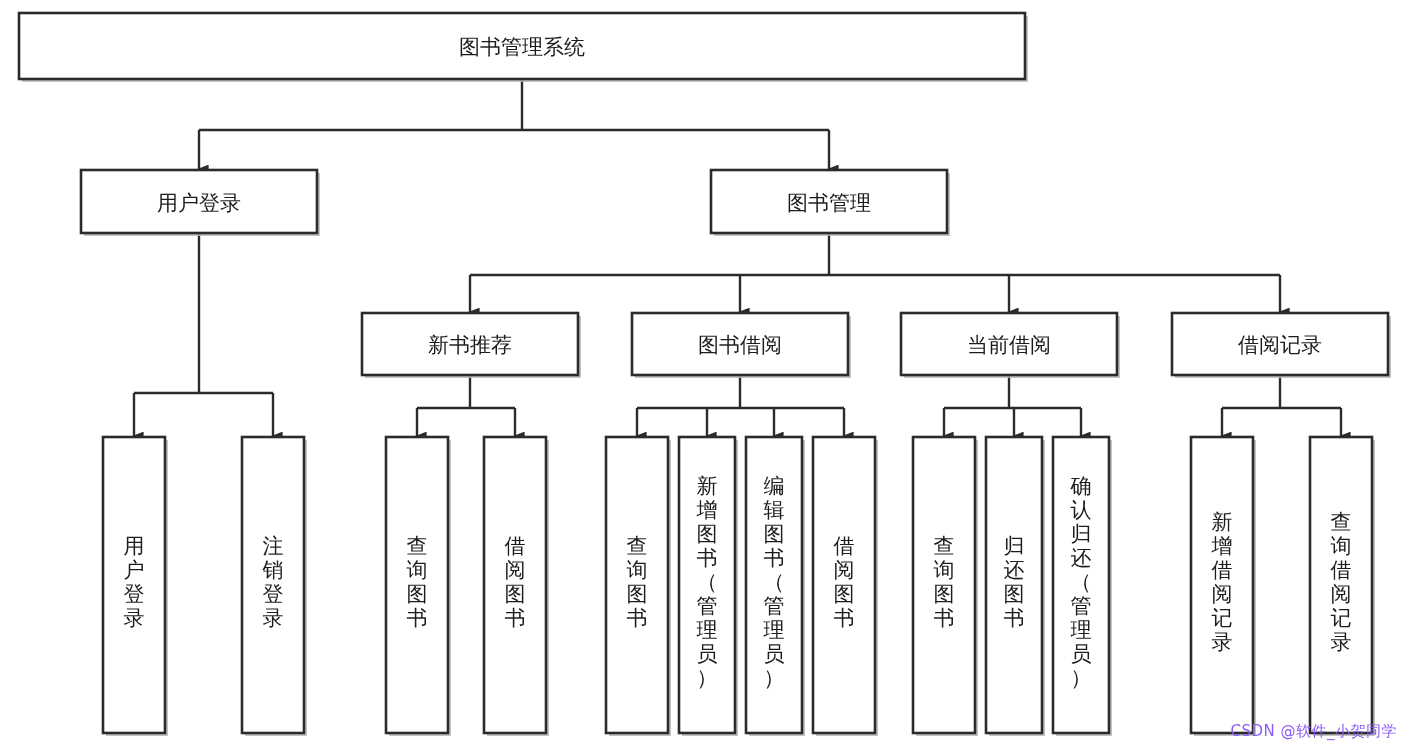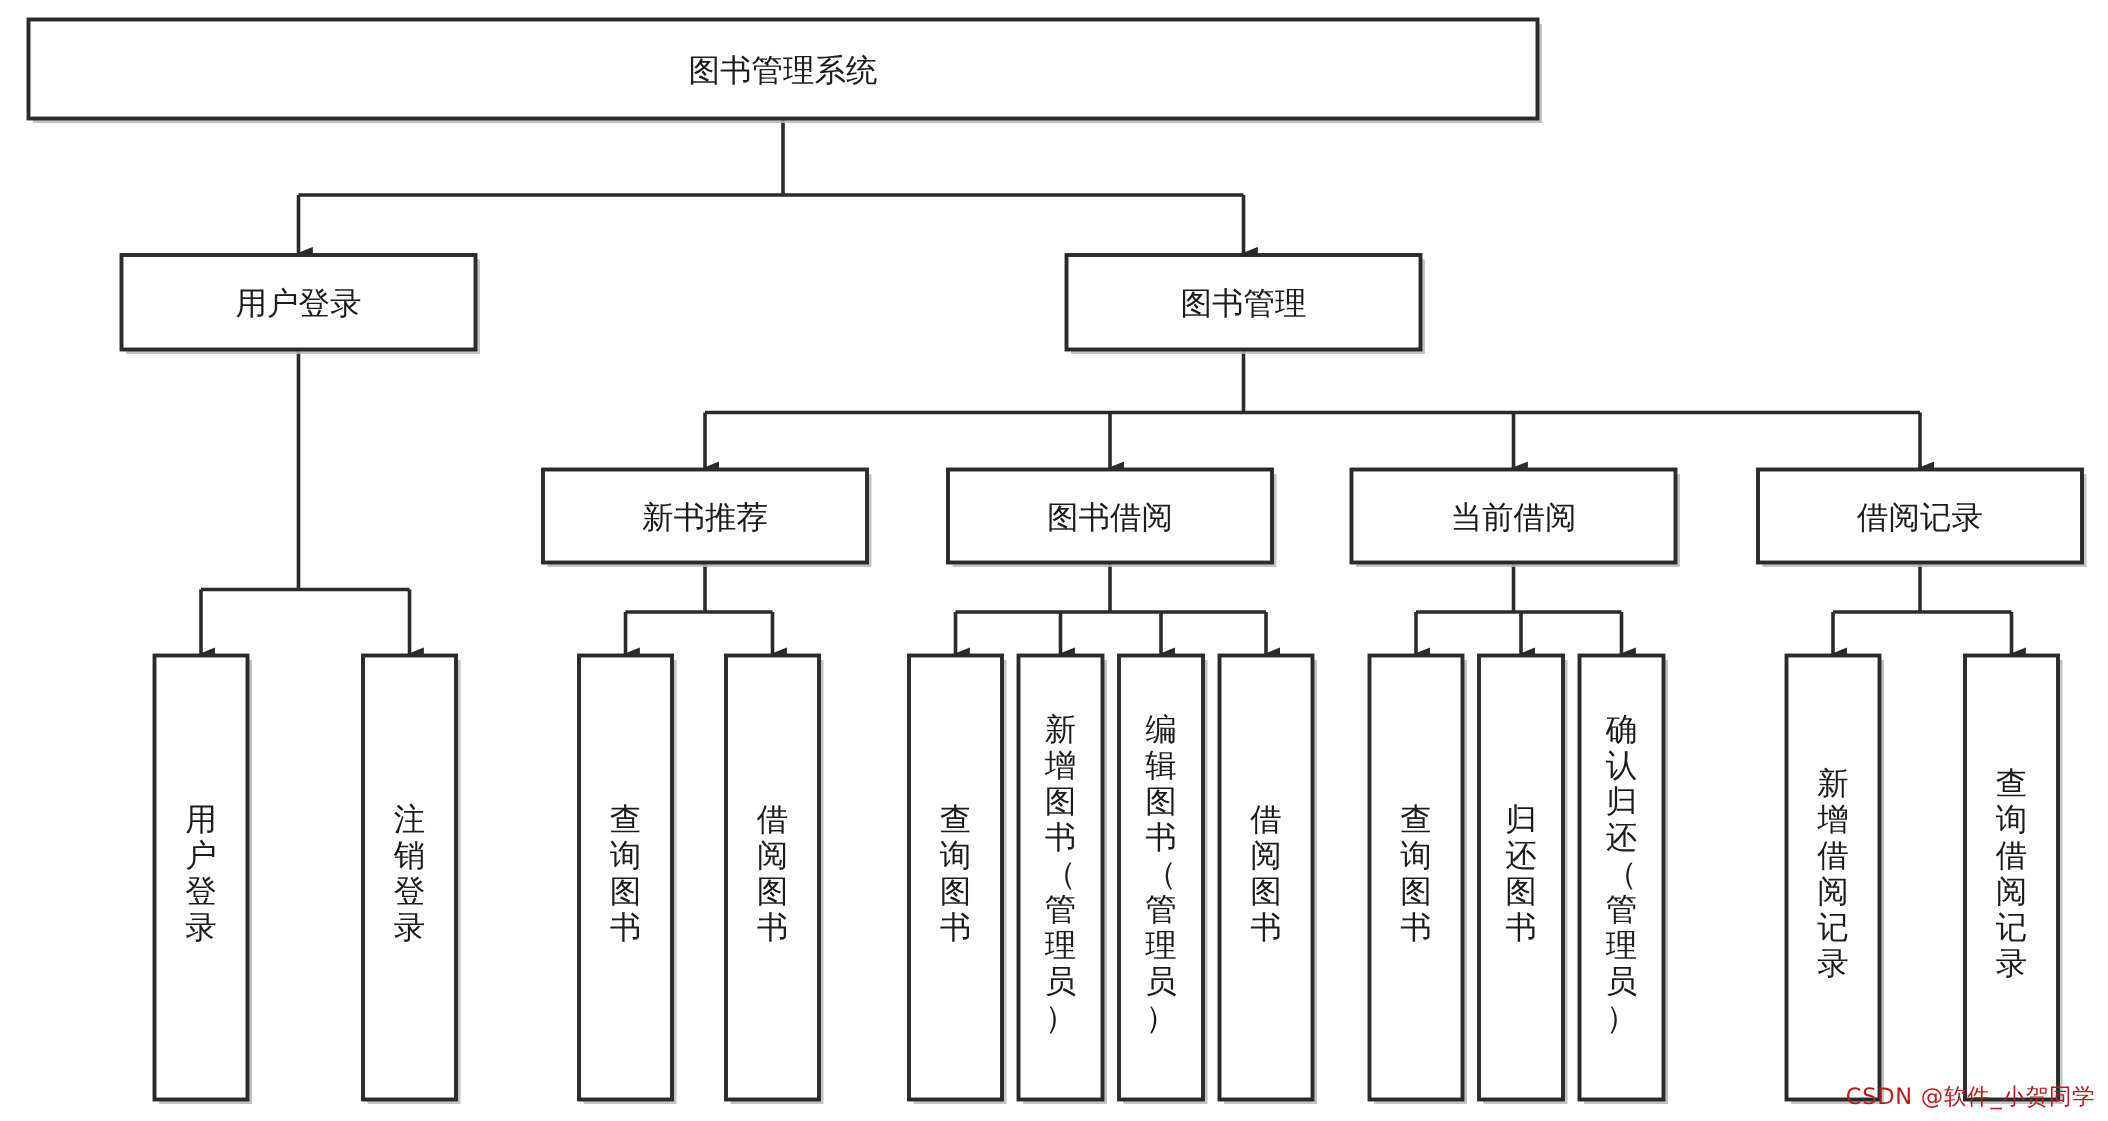--- a/index.html
+++ b/index.html
@@ -52,21 +52,21 @@
   }
   .edge-line {
     stroke: #2b2b2b;
     stroke-width: 2.4;
     fill: none;
   }
   .watermark {
     position: absolute;
     right: 8px;
     bottom: 6px;
-    color: #b91c1c;
+    color: #8b5cf6;
     font-size: 15px;
     font-family: "DejaVu Sans", "Liberation Sans", sans-serif;
     letter-spacing: 0.5px;
     white-space: nowrap;
     user-select: none;
   }
 </style>
 </head>
 <body>
 

